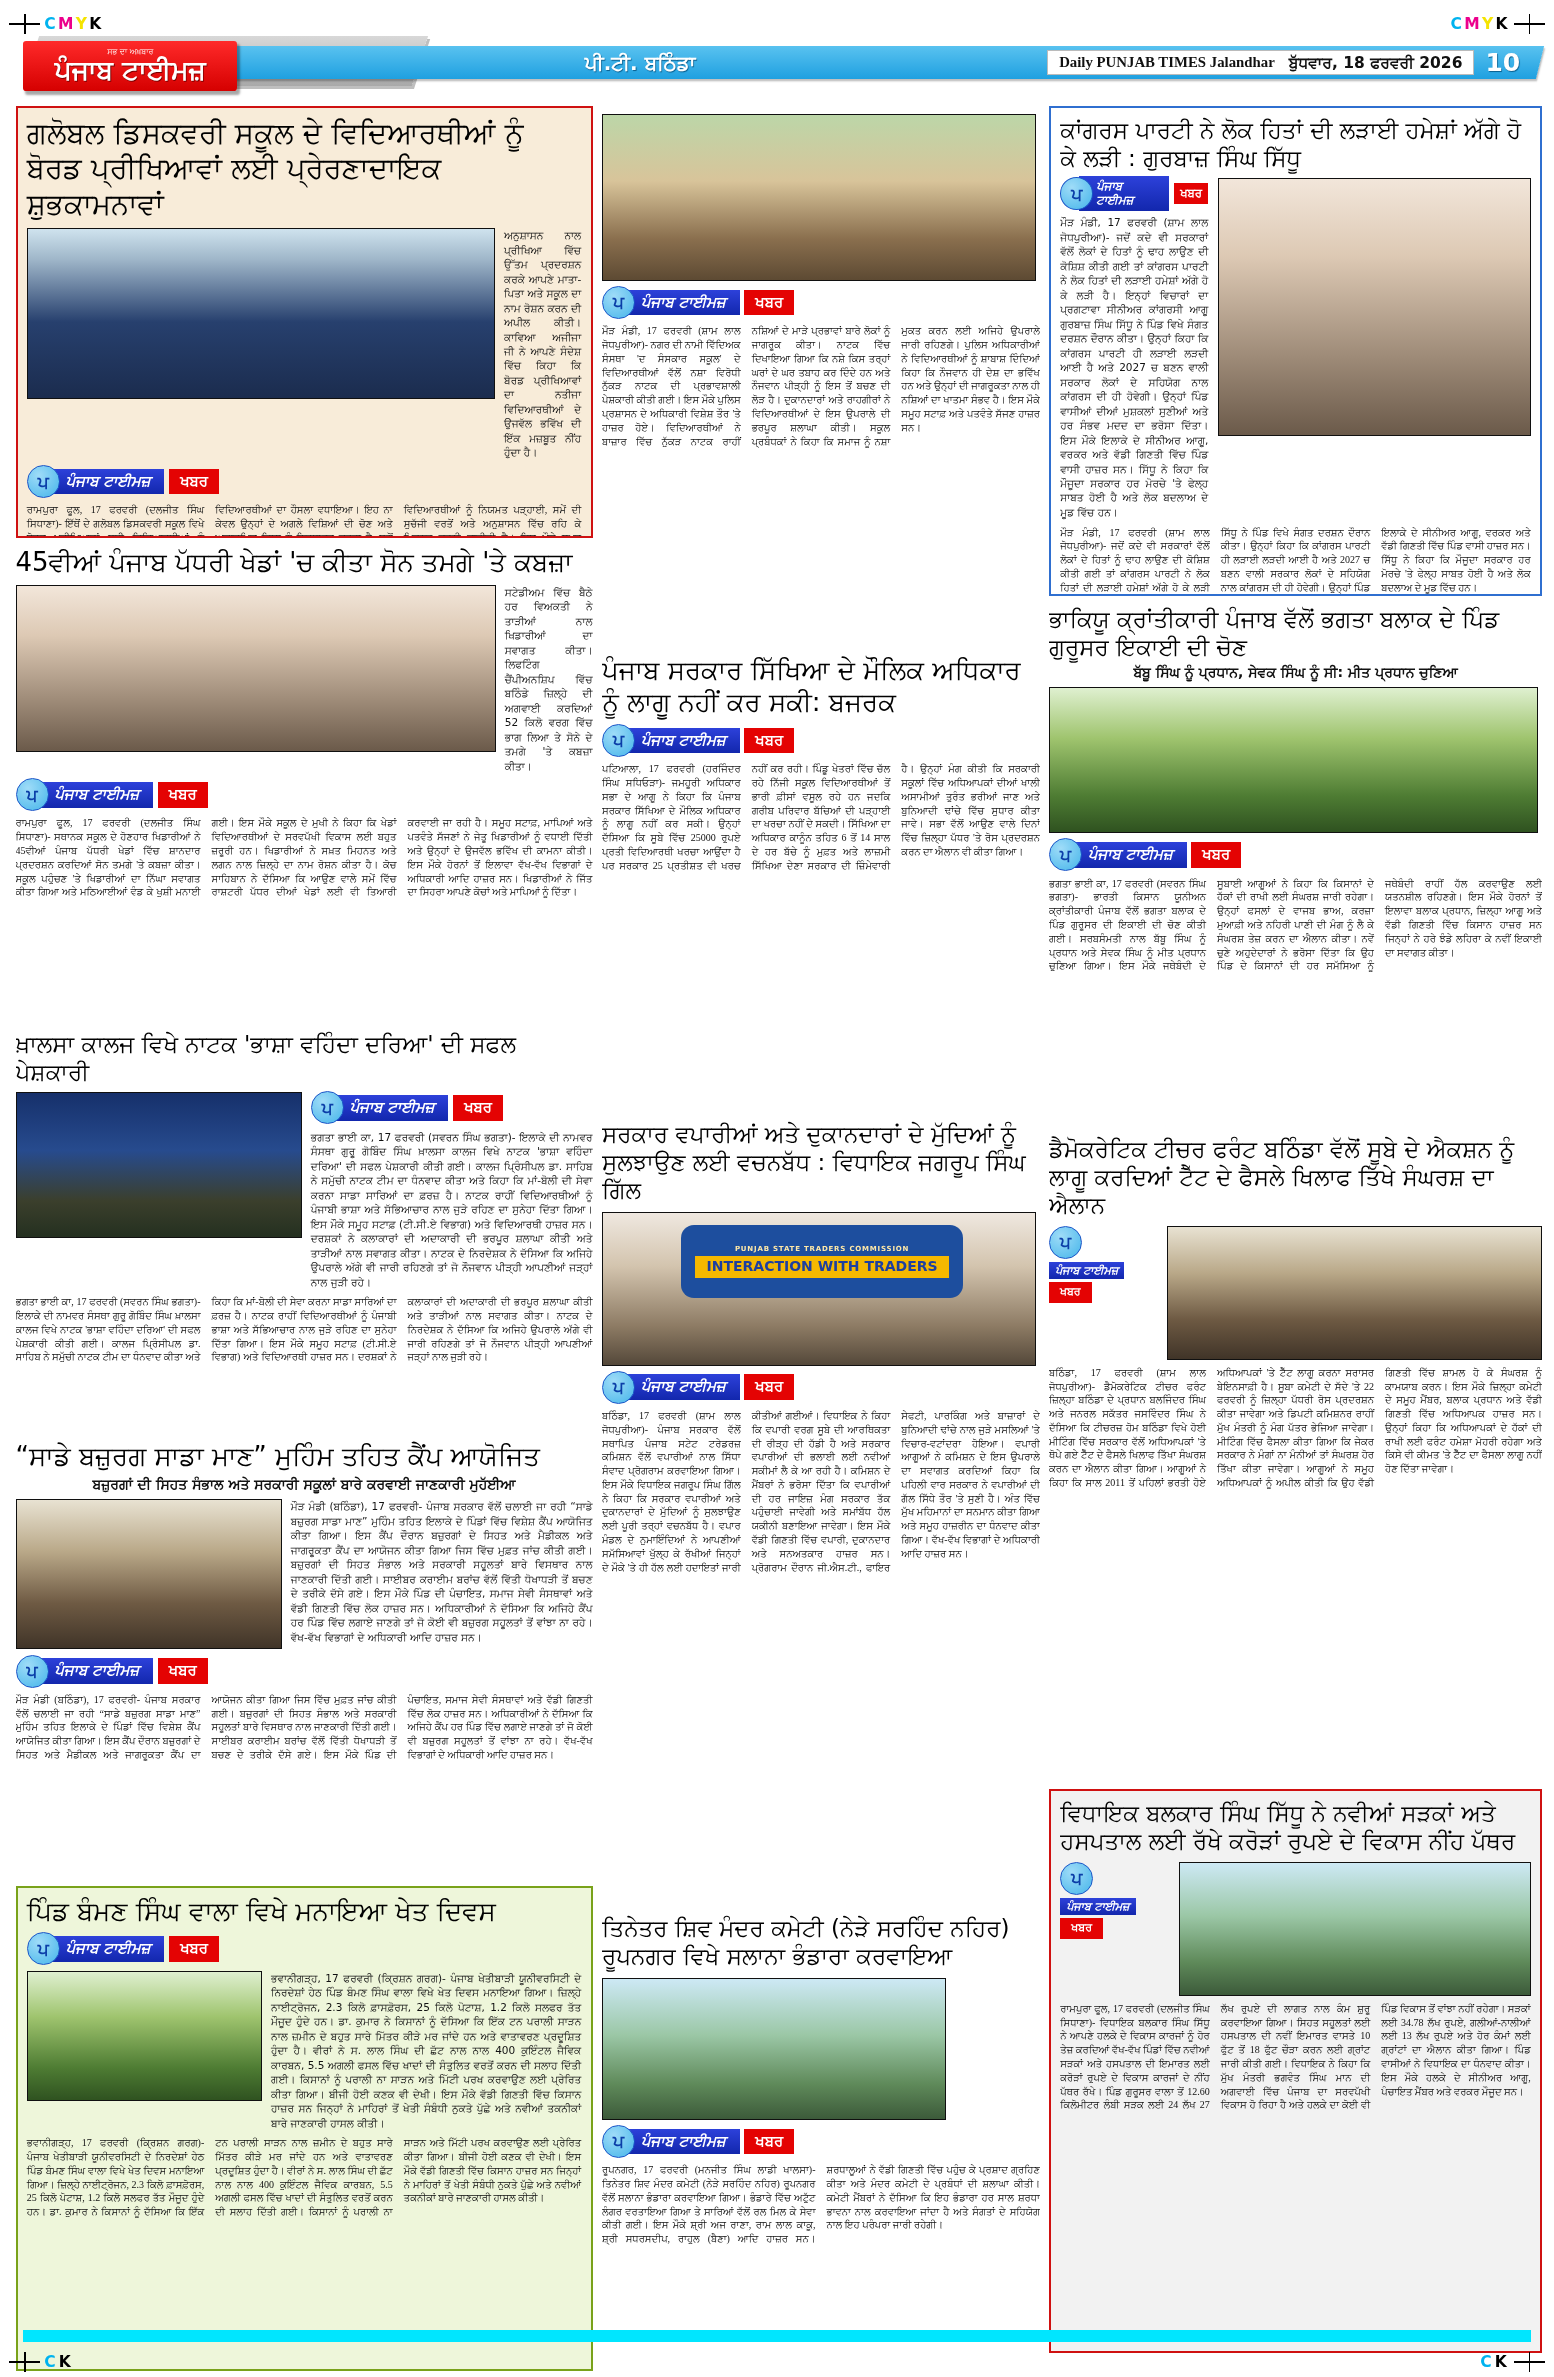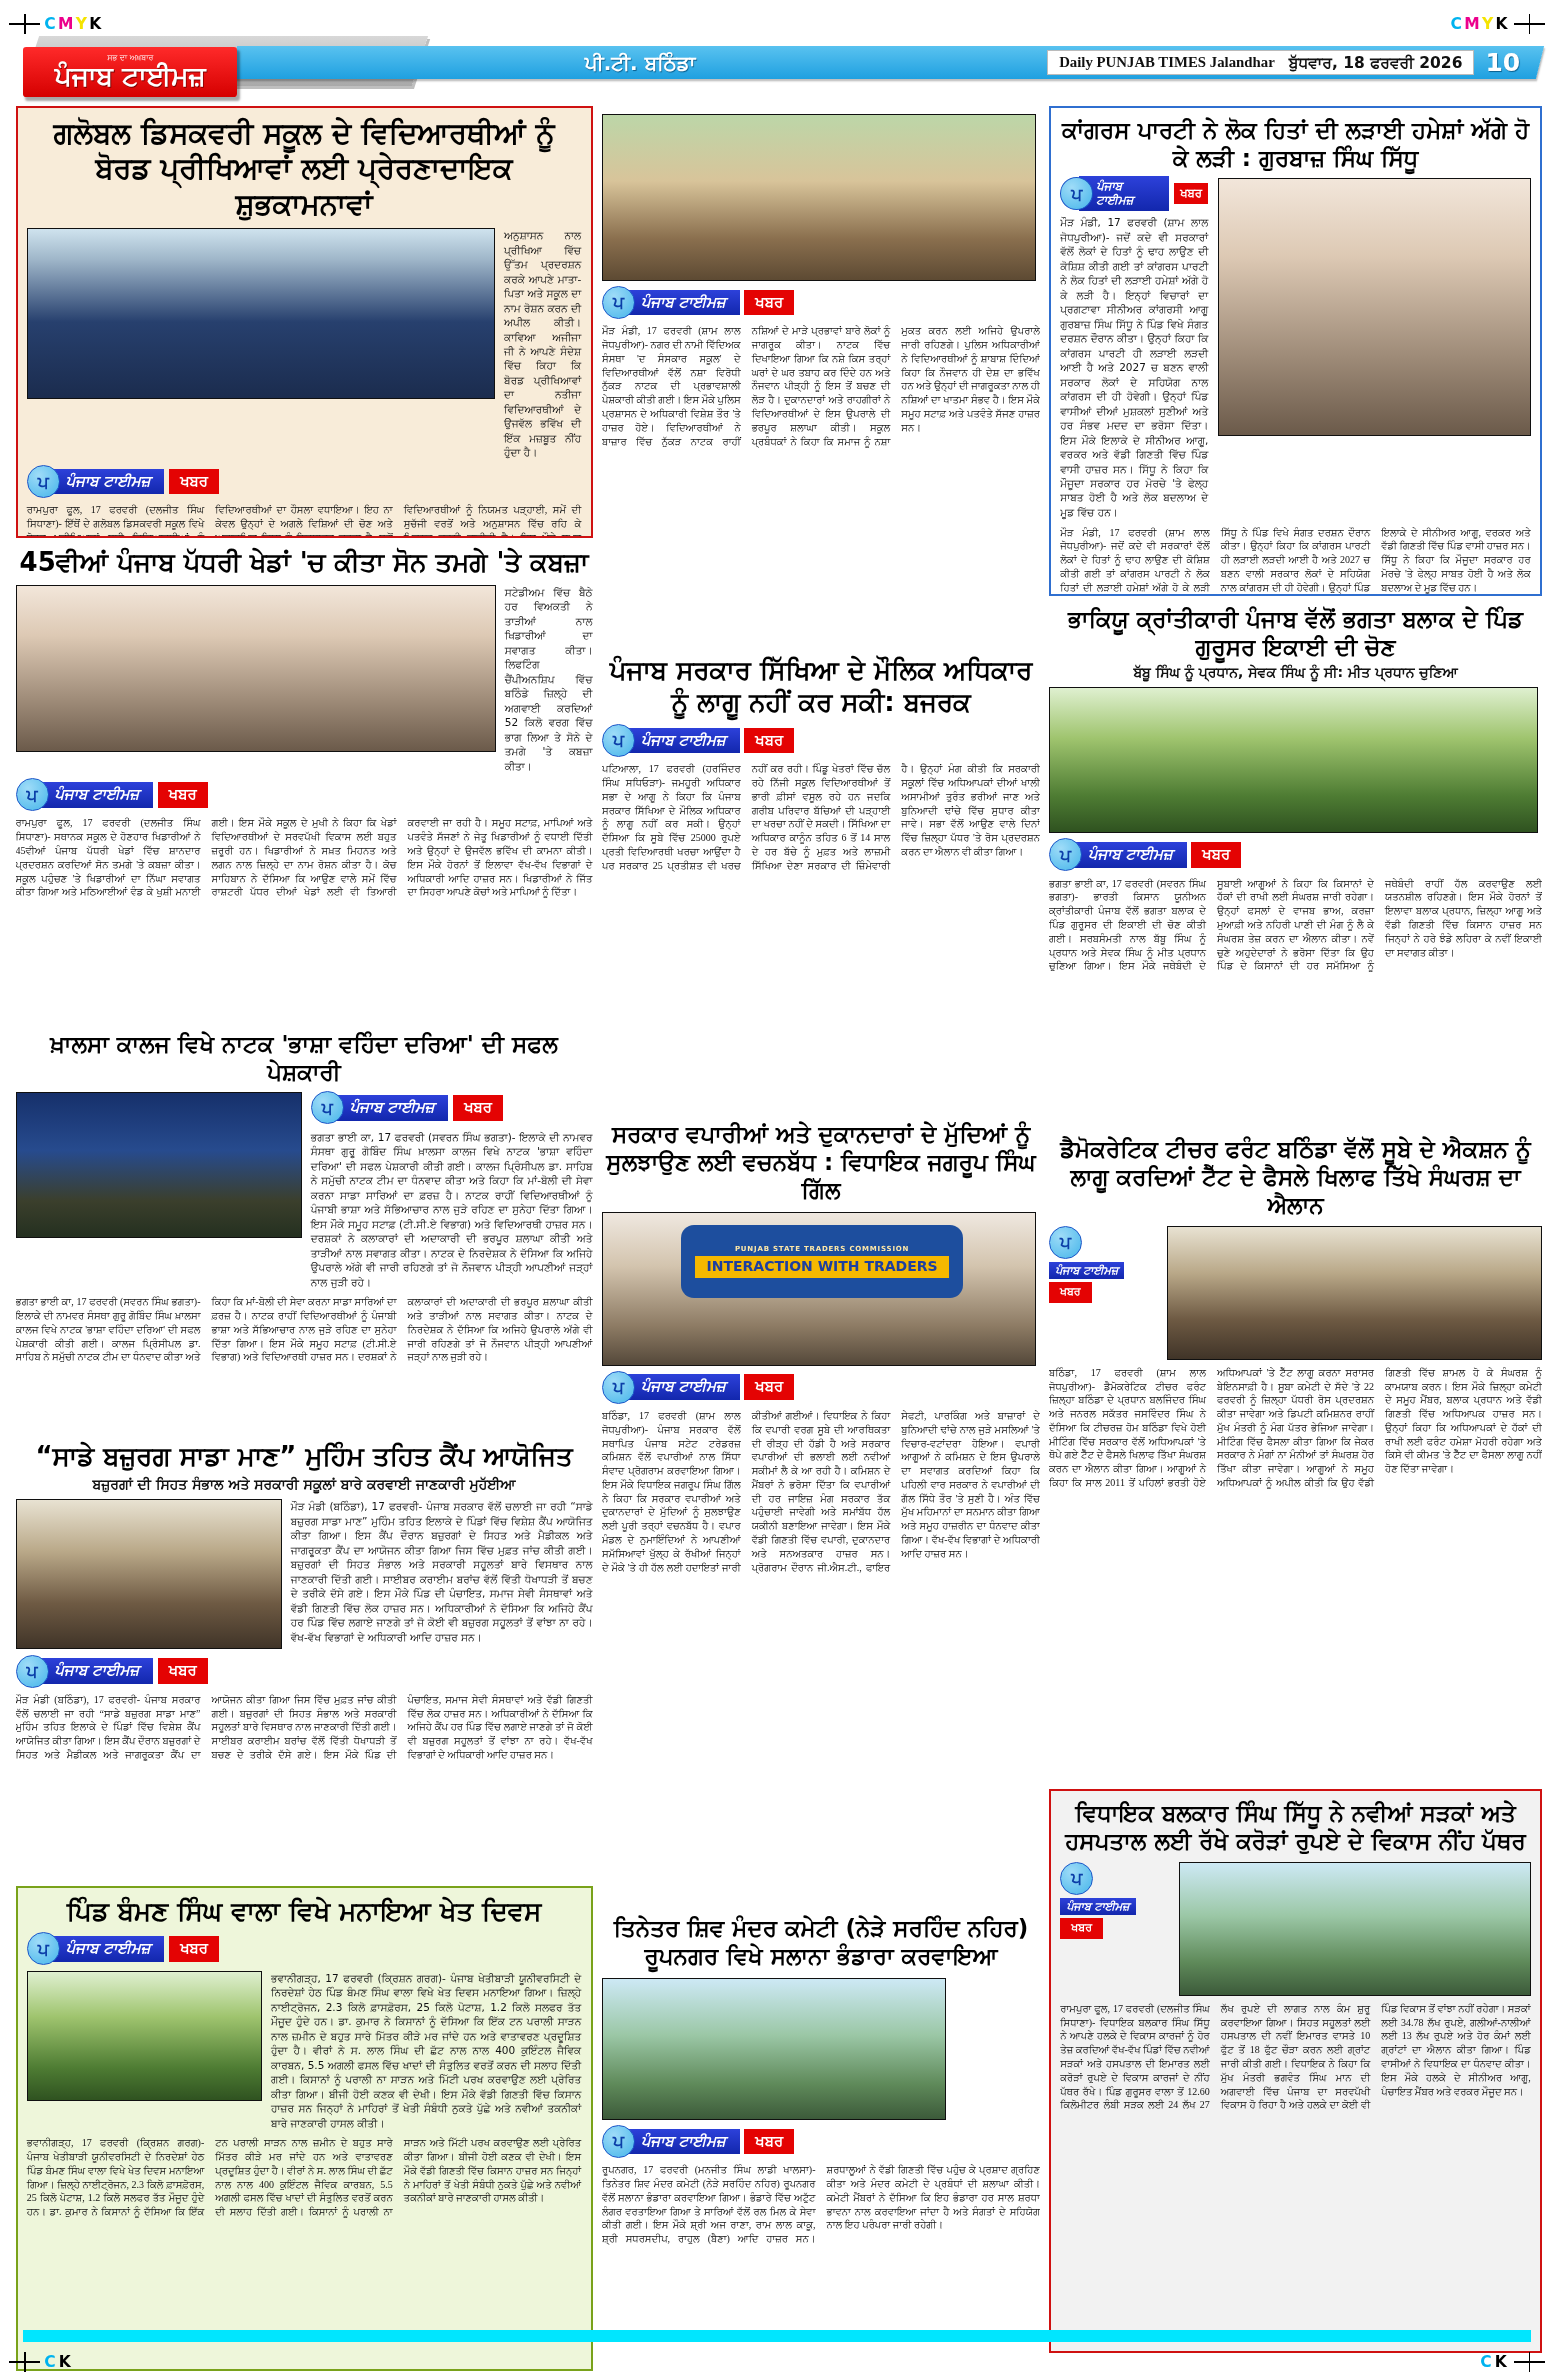--- a/index.html
+++ b/index.html
@@ -11,39 +11,39 @@
   .cross{position:relative;width:31px;height:26.4px;display:inline-block;vertical-align:middle;}
   .cross:before{content:"";position:absolute;left:0;right:0;top:12.4px;height:1.6px;background:#000;}
   .cross:after{content:"";position:absolute;top:3.1px;bottom:3.1px;left:14.8px;width:1.6px;background:#000;}
   .cmyk{display:inline-block;vertical-align:middle;font-weight:bold;font-size:15.5px;letter-spacing:2.3px;}
   .c1{color:#00b3ef}.c2{color:#ec008c}.c3{color:#f5e400}.c4{color:#000}
   .reg-left{position:absolute;left:9.3px;top:0;}
   .reg-right{position:absolute;right:9.3px;top:0;}
   
   .masthead{position:absolute;left:7.8px;top:34px;right:7.8px;height:62px;}
   .ribbon{position:absolute;left:23px;top:1.6px;width:389px;height:50px;background:linear-gradient(#d8d8d8,#a9a9a9);transform:skewX(-18deg);box-shadow:3.1px 3.1px 0 #bfbfbf;}
-  .logo{position:absolute;left:15.5px;top:13px;width:214px;height:50px;background:linear-gradient(#ff2a2a,#d50000);
+  .logo{position:absolute;left:15.5px;top:7px;width:214px;height:50px;background:linear-gradient(#ff2a2a,#d50000);
         border-radius:3.1px;display:flex;flex-direction:column;align-items:center;justify-content:center;box-shadow:2.3px 3.1px 2.3px rgba(0,0,0,.35);}
   .logo .tag{color:#fff;font-size:7.8px;line-height:7.8px;}
   .logo .ttl{color:#fff;font-size:26.4px;font-weight:bold;line-height:28px;text-shadow:0.8px 0.8px 0 #7a0000;}
   .bluebar{position:absolute;left:225px;right:6.2px;top:12.4px;height:33px;background:linear-gradient(#59c2f0,#1fa0e0);
            transform:skewX(-14deg);display:flex;align-items:center;box-shadow:1.6px 2.3px 1.6px rgba(0,0,0,.25);}
   .bluebar .inner{transform:skewX(14deg);display:flex;align-items:center;width:100%;}
   .edition{flex:1;text-align:center;color:#fff;font-weight:bold;font-size:20px;text-shadow:0.8px 0.8px 0.8px #0a5f8f;}
   .infobox{background:#fff;border:0.8px solid #bbb;padding:2.3px 11px;display:flex;gap:14px;align-items:center;margin-right:11px;}
   .paper-name{font-family:"Liberation Serif","DejaVu Serif",serif;font-weight:bold;font-size:14.8px;}
   .date-txt{font-weight:bold;font-size:15.5px;}
   .pageno{color:#fff;font-weight:bold;font-size:25px;margin-right:20px;text-shadow:0.8px 0.8px 0.8px #0a5f8f;}
   
   .colgrp{position:absolute;top:106px;display:flex;flex-direction:column;gap:9.3px;}
   .col-l{left:15.5px;width:577px;}
   .col-m{left:602px;width:438px;}
   .col-r{left:1049px;width:493px;}
   .article{position:relative;overflow:hidden;}
-  .hl{font-weight:bold;text-align:center;line-height:1.22;color:#000;}
+  .hl{font-weight:normal;line-height:1.22;color:#000;}
   .hl-xl{font-size:29px;} .hl-lg{font-size:26px;} .hl-md{font-size:23px;}
   .subhl{font-weight:bold;text-align:center;font-size:14px;margin-top:3.1px;}
   .boxed-red{border:2.3px solid #cf1111;background:#f8ecd9;padding:7.8px 9.3px;}
   .boxed-red2{border:2.3px solid #cf1111;background:#f2f2f2;padding:7.8px 9.3px;}
   .boxed-blue{border:2.3px solid #2f6fd0;background:#ffffff;padding:7.8px 9.3px;}
   .boxed-green{border:2.3px solid #79a21a;background:#eef6da;padding:7.8px 9.3px;}
   .row{display:flex;gap:9.3px;margin-top:6.2px;}
   .photo{border:1.6px solid #101010;flex:0 0 auto;position:relative;overflow:hidden;}
   .ph-a{background:linear-gradient(180deg,#cfe3ee 0%,#9fb6c9 18%,#27406e 55%,#1b2c4e 100%);}
   .ph-b{background:linear-gradient(180deg,#bcd6a8 0%,#d8c49a 40%,#8a6f4e 75%,#5d4a33 100%);}

